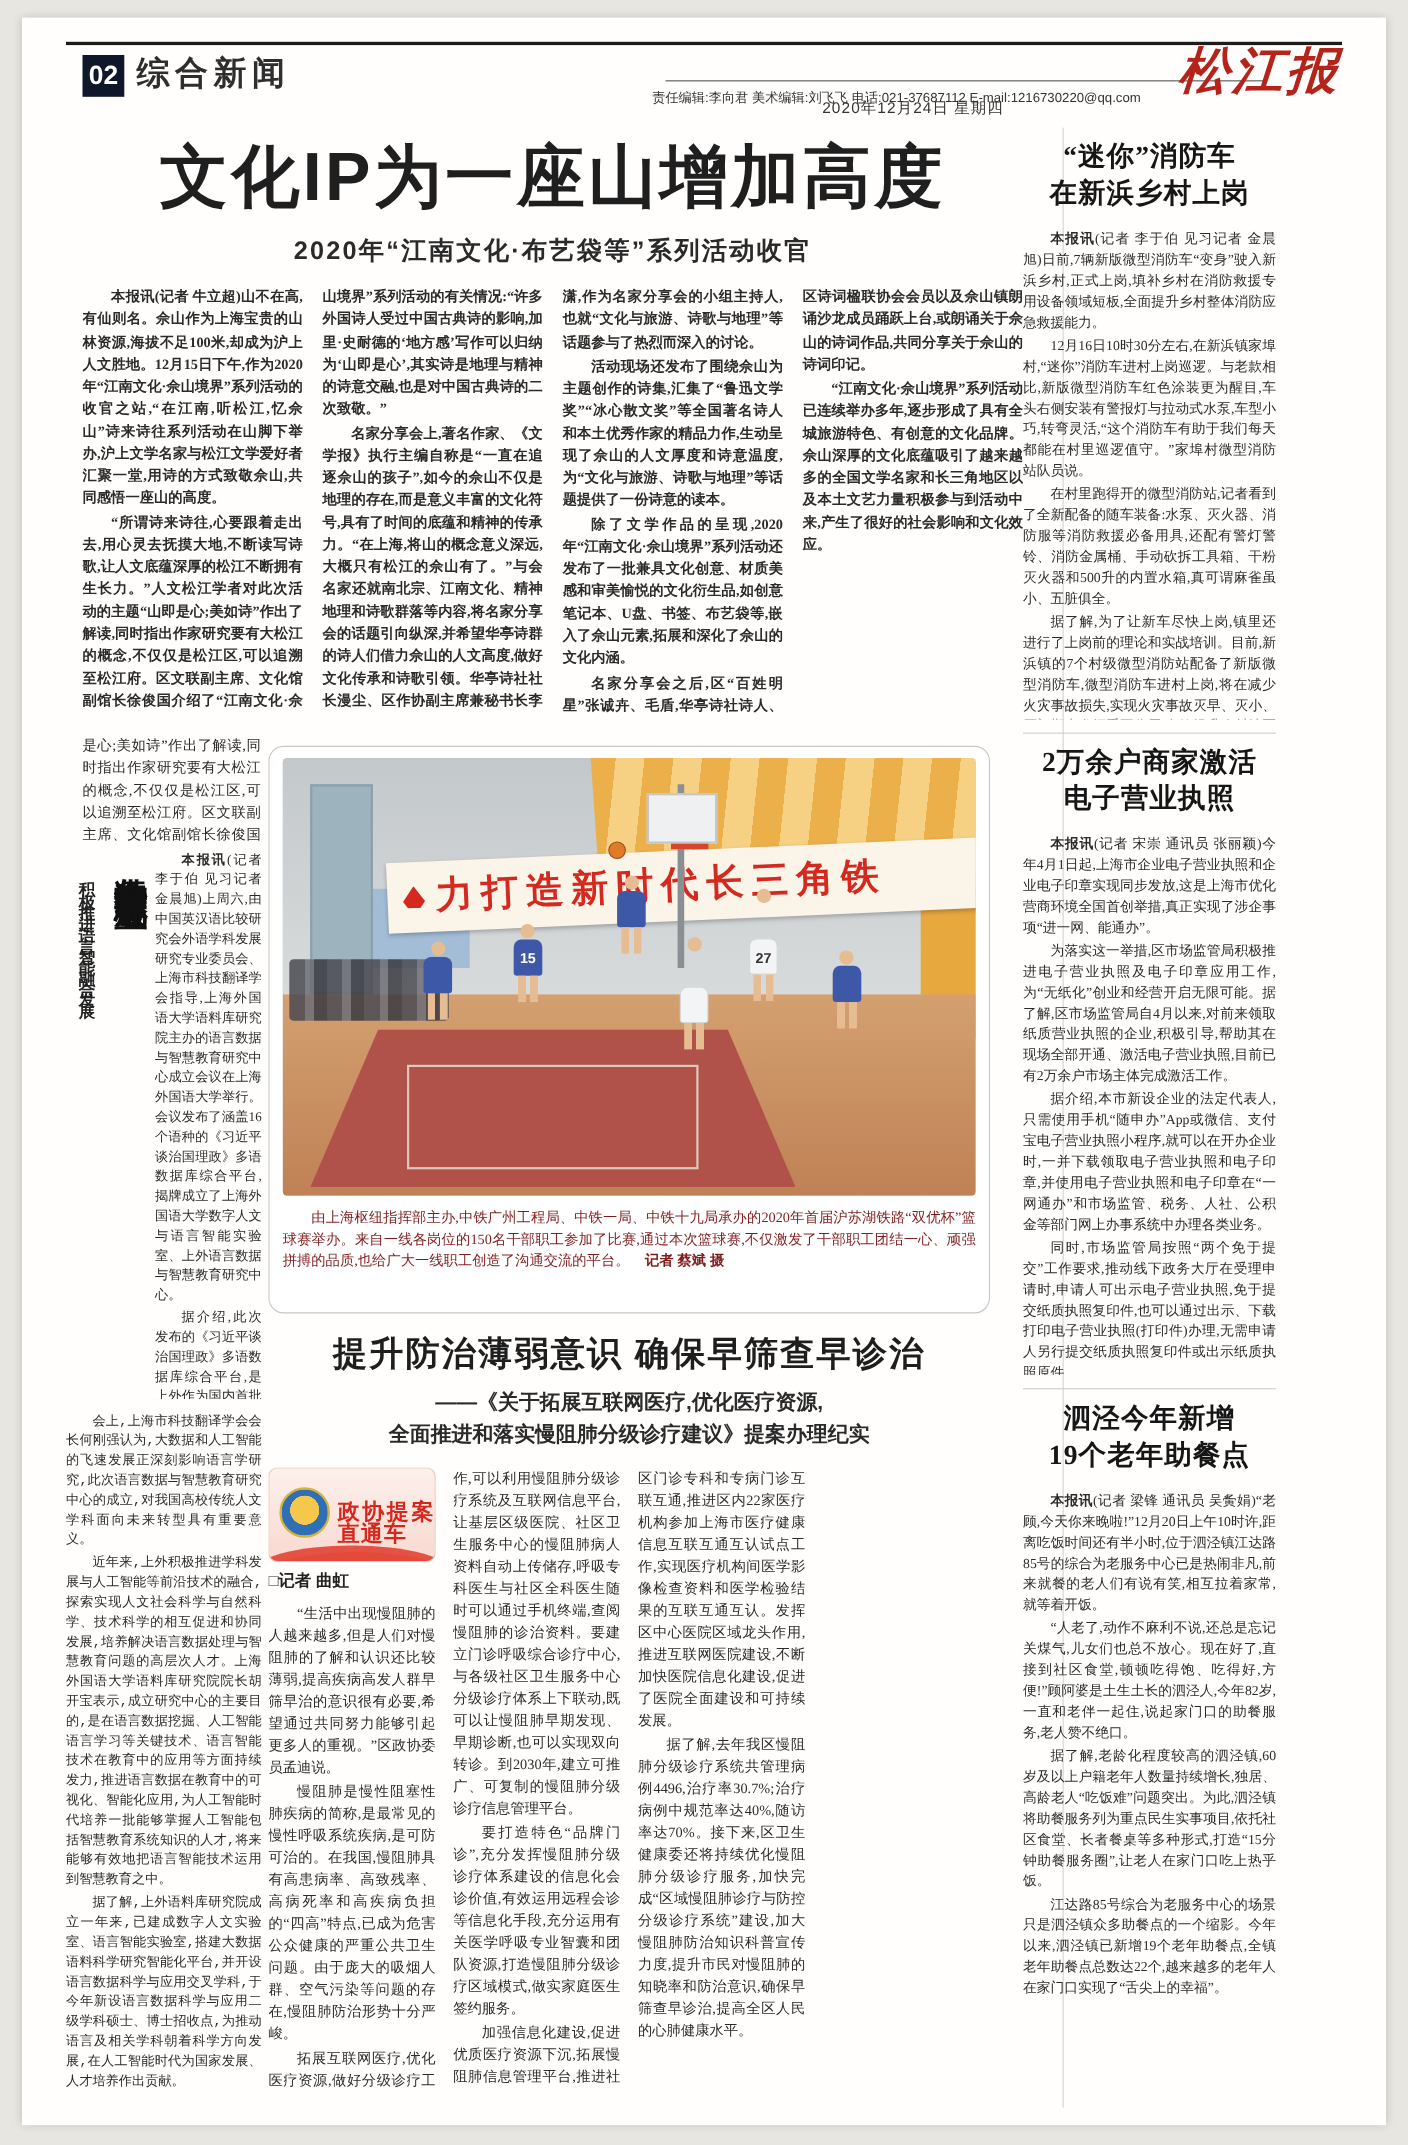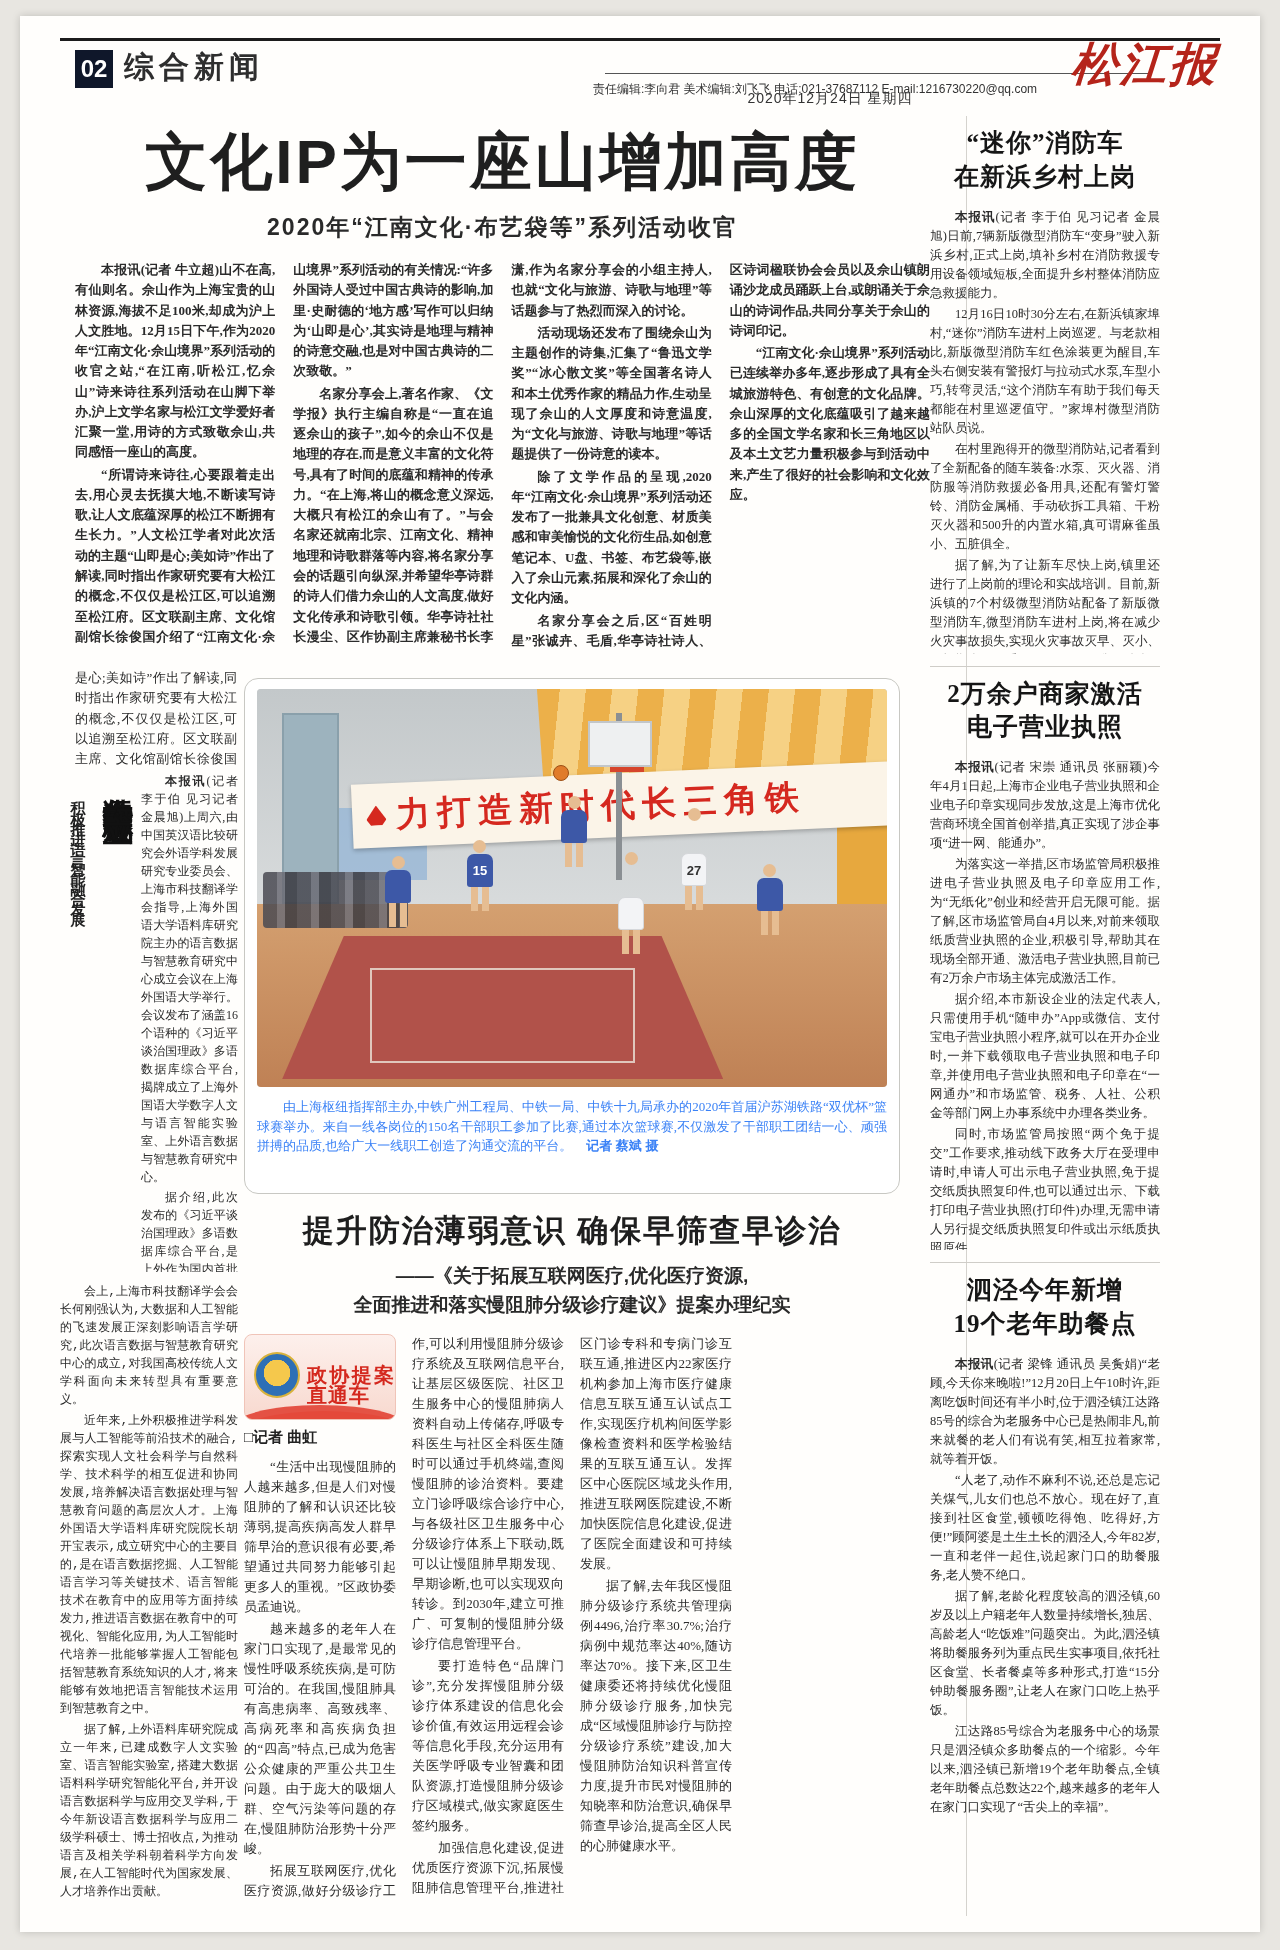--- a/index.html
+++ b/index.html
@@ -125,21 +125,21 @@
   .pl { position:absolute; width:30px; text-align:center; }
   .pl-head { width:13px; height:13px; border-radius:50%; background:#e6bd92; margin:0 auto; }
   .pl-torso {
     width:26px; height:33px; border-radius:7px 7px 3px 3px; margin:1px auto 0;
     font:bold 13px/33px "Liberation Sans","DejaVu Sans",sans-serif; text-align:center;
   }
   .pl-blue { background:#3d58a7; color:#fff; }
   .pl-white { background:#f3f4f6; color:#333; border:1px solid #d5d7da;margin-top:32px; }
   .pl-legs { width:18px; height:24px; margin:0 auto;
     background:linear-gradient(90deg,#e6bd92 0 38%,transparent 38% 62%,#e6bd92 62% 100%); }
-  .photo-caption { margin-top:10px; font-size:13px; line-height:1.5; text-align:justify; text-indent:2em; color:#3b82f6; }
+  .photo-caption { margin-top:10px; font-size:13px; line-height:1.5; text-align:justify; text-indent:2em; color:#7f1d1d; }
   .photo-credit { font-weight:bold; margin-left:14px; font-family:"Liberation Sans","DejaVu Sans",sans-serif; }
   
   .prop-head {
     position:absolute; left:224px; top:1198px; width:656px; text-align:center;
     font:900 31px/1.1 "Liberation Sans","DejaVu Sans",sans-serif; color:#1e1e1e; letter-spacing:2px;
   }
   .prop-sub {
     position:absolute; left:224px; top:1246px; width:656px; text-align:center;
     font:bold 19px/1.5 "Liberation Sans","DejaVu Sans",sans-serif; color:#2a2a2a;
   }
@@ -293,21 +293,21 @@
   <div class="prop-body">
     <div class="badge">
       <div class="badge-emblem"></div>
       <div class="badge-text">政协提案直通车</div>
       <div class="badge-wave2"></div>
       <div class="badge-wave"></div>
     </div>
     <div class="reporter">□记者 曲虹</div>
 
   <p class="para"><b></b><span>“生活中出现慢阻肺的人越来越多,但是人们对慢阻肺的了解和认识还比较薄弱,提高疾病高发人群早筛早治的意识很有必要,希望通过共同努力能够引起更多人的重视。”区政协委员孟迪说。</span></p>
-      <p class="para"><b></b><span>越来越多的老年人在家门口实现了,是最常见的慢性呼吸系统疾病,是可防可治的。在我国,慢阻肺具有高患病率、高致残率、高病死率和高疾病负担的“四高”特点,已成为危害公众健康的严重公共卫生问题。由于庞大的吸烟人群、空气污染等问题的存在,慢阻肺防治形势十分严峻。</span></p>
+      <p class="para"><b></b><span>慢阻肺是慢性阻塞性肺疾病的简称,是最常见的慢性呼吸系统疾病,是可防可治的。在我国,慢阻肺具有高患病率、高致残率、高病死率和高疾病负担的“四高”特点,已成为危害公众健康的严重公共卫生问题。由于庞大的吸烟人群、空气污染等问题的存在,慢阻肺防治形势十分严峻。</span></p>
       <p class="para"><b></b><span>拓展互联网医疗,优化医疗资源,做好分级诊疗工作,可以利用慢阻肺分级诊疗系统及互联网信息平台,让基层区级医院、社区卫生服务中心的慢阻肺病人资料自动上传储存,呼吸专科医生与社区全科医生随时可以通过手机终端,查阅慢阻肺的诊治资料。要建立门诊呼吸综合诊疗中心,与各级社区卫生服务中心分级诊疗体系上下联动,既可以让慢阻肺早期发现、早期诊断,也可以实现双向转诊。到2030年,建立可推广、可复制的慢阻肺分级诊疗信息管理平台。</span></p>
       <p class="para"><b></b><span>要打造特色“品牌门诊”,充分发挥慢阻肺分级诊疗体系建设的信息化会诊价值,有效运用远程会诊等信息化手段,充分运用有关医学呼吸专业智囊和团队资源,打造慢阻肺分级诊疗区域模式,做实家庭医生签约服务。</span></p>
       <p class="para"><b></b><span>加强信息化建设,促进优质医疗资源下沉,拓展慢阻肺信息管理平台,推进社区门诊专科和专病门诊互联互通,推进区内22家医疗机构参加上海市医疗健康信息互联互通互认试点工作,实现医疗机构间医学影像检查资料和医学检验结果的互联互通互认。发挥区中心医院区域龙头作用,推进互联网医院建设,不断加快医院信息化建设,促进了医院全面建设和可持续发展。</span></p>
       <p class="para"><b></b><span>据了解,去年我区慢阻肺分级诊疗系统共管理病例4496,治疗率30.7%;治疗病例中规范率达40%,随访率达70%。接下来,区卫生健康委还将持续优化慢阻肺分级诊疗服务,加快完成“区域慢阻肺诊疗与防控分级诊疗系统”建设,加大慢阻肺防治知识科普宣传力度,提升市民对慢阻肺的知晓率和防治意识,确保早筛查早诊治,提高全区人民的心肺健康水平。</span></p>
     </div>
 
   <div class="vdiv"></div>
   <div class="sidebar">
 
     <div>

